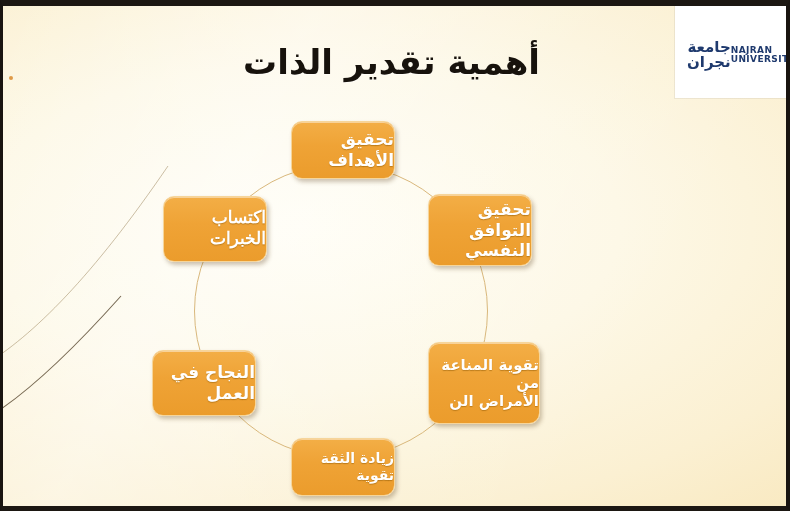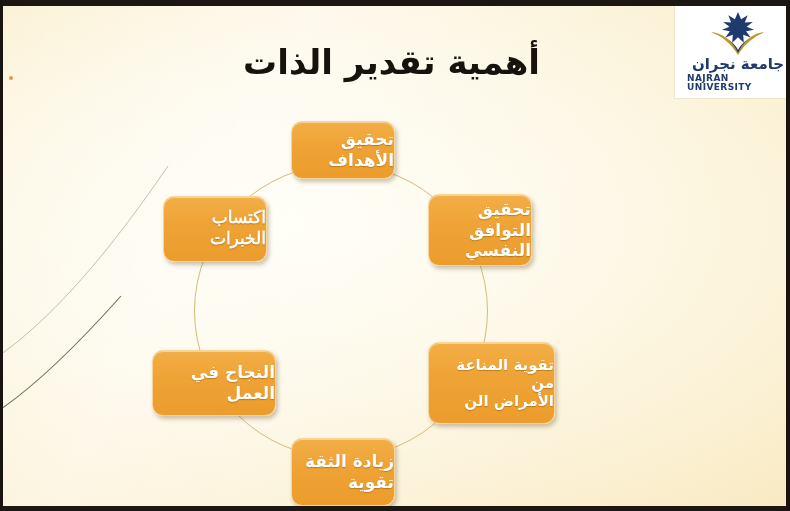--- a/index.html
+++ b/index.html
@@ -92,21 +92,21 @@
     width: 114px;
     height: 92px;
     background: #ffffff;
     box-shadow: 0 0 0 1px rgba(0,0,0,.06);
   }
   #logo-inner {
     position: relative;
     width: 100%;
     height: 100%;
     display: flex;
-    flex-direction: column;
+    flex-direction: row;
     align-items: center;
     justify-content: flex-start;
     padding-top: 4px;
     box-sizing: border-box;
     padding-left: 12px;
   }
   #logo-ar {
     direction: rtl;
     color: #1f3a6e;
     font-size: 15px;
@@ -141,23 +141,23 @@
     font-weight: bold;
     text-shadow: 0 1px 1px rgba(150,95,10,.55);
     line-height: 1.22;
     padding: 4px 0;
   }
   .node .lines { width: 100%; }
   .node .lines span { display: block; }
 
   #node-goals      { left: 288px; top: 115px;  width: 104px; height: 58px;  font-size: 17px; }
   #node-harmony    { left: 425px; top: 188px;  width: 104px; height: 72px;  font-size: 17px; }
-  #node-immunity   { left: 425px; top: 336px;  width: 127px; height: 82px;  font-size: 15px; }
-  #node-confidence { left: 288px; top: 432px;  width: 104px; height: 68px;  font-size: 17px; }
-  #node-work       { left: 149px; top: 344px;  width: 124px; height: 66px;  font-size: 17px; }
+  #node-immunity   { left: 425px; top: 336px;  width: 112px; height: 82px;  font-size: 15px; }
+  #node-confidence { left: 288px; top: 432px;  width: 104px; height: 58px;  font-size: 14px; }
+  #node-work       { left: 149px; top: 344px;  width: 104px; height: 66px;  font-size: 17px; }
   #node-experience { left: 160px; top: 190px;  width: 104px; height: 66px;  font-size: 17px; font-family: Liberation Serif, serif; }
 </style>
 </head>
 <body>
 
 <div id="slide">
 
   <div id="bg"></div>
   <div id="bg-sheen"></div>
 

